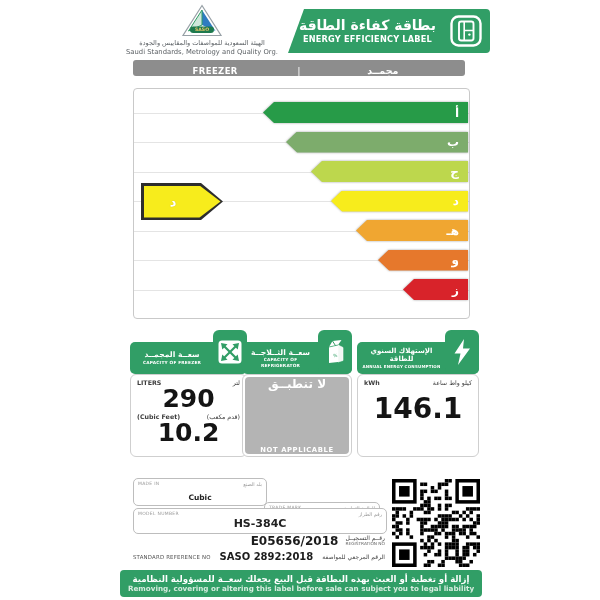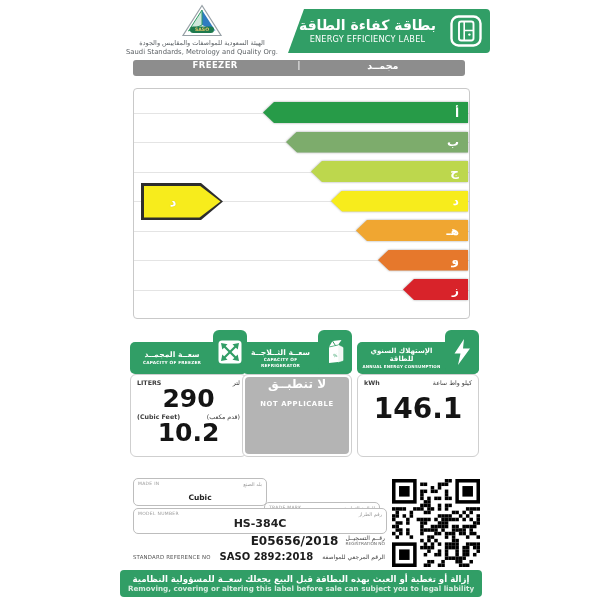--- a/index.html
+++ b/index.html
@@ -9,26 +9,26 @@
 
   
   .org-block{left:112px;top:4px;width:180px;text-align:center;}
   .org-ar{font-size:6.5px;color:#5a5f63;margin-top:1px;direction:rtl;}
   .org-en{font-size:6.8px;color:#5a5f63;margin-top:1px;}
   .banner{left:288px;top:9px;width:202px;height:44px;background:#319e66;
           clip-path:polygon(16px 0,100% 0,100% 100%,0 100%);
           display:flex;align-items:center;justify-content:flex-end;border-radius:0 4px 4px 0;}
   .banner-text{text-align:center;color:#fff;margin-right:6px;}
   .banner-title-ar{font-size:14px;font-weight:bold;direction:rtl;line-height:1.1;}
-  .banner-title-en{font-size:8.2px;font-weight:normal;letter-spacing:.2px;}
+  .banner-title-en{font-size:8.2px;font-weight:bold;letter-spacing:.2px;}
   .fridge-box{width:32px;height:32px;margin:0 8px 0 8px;flex:0 0 auto;}
 
   
   .product-bar{left:133px;top:60px;width:332px;height:16px;background:#8d8d8d;border-radius:3px;
-               display:flex;align-items:flex-start;color:#fff;font-weight:bold;}
+               display:flex;align-items:flex-end;color:#fff;font-weight:bold;}
   .product-bar .half{flex:1;text-align:center;}
   .product-en{font-size:8.5px;letter-spacing:.4px;}
   .product-div{font-size:9px;color:#e8e8e8;}
   .product-ar{font-size:9.5px;direction:rtl;}
 
   
   .chart{left:133px;top:88px;width:335px;height:229px;background:#fff;border:1.5px solid #c9c9c9;
          border-radius:4px;overflow:hidden;}
   .gridline{position:absolute;left:0;right:0;height:1px;background:#e4e4e4;}
   .rbar{position:absolute;right:1px;height:21px;filter:drop-shadow(0 0 1px rgba(90,90,90,.55));}
@@ -52,21 +52,21 @@
   .panel-title-en{font-size:4.3px;font-weight:bold;letter-spacing:.2px;line-height:1.3;}
   .panel-tab{position:absolute;right:0;top:0;width:34px;height:44px;background:#319e66;border-radius:6px;
              display:flex;align-items:center;justify-content:center;}
   .panel-body{position:absolute;left:0;right:0;top:44px;bottom:0;background:#fff;border:1.5px solid #cfcfcf;
               border-radius:6px;}
   .unit-row{display:flex;justify-content:space-between;align-items:baseline;padding:4px 6px 0 6px;}
   .unit-en{font-size:6.3px;font-weight:bold;color:#3c3c3c;}
   .unit-ar{font-size:6.3px;color:#3c3c3c;direction:rtl;}
   .big-value{text-align:center;font-weight:bold;color:#141414;font-size:25px;line-height:1.02;}
   .na-fill{position:absolute;left:2px;right:2px;top:2px;bottom:2px;background:#b4b4b4;border-radius:4px;
-           display:flex;flex-direction:column;align-items:center;justify-content:flex-start;gap:9px;color:#fff;}
+           display:flex;flex-direction:column;align-items:center;justify-content:space-between;gap:9px;color:#fff;}
   .na-ar{font-size:12px;font-weight:bold;direction:rtl;letter-spacing:1px;}
   .na-en{font-size:6.8px;font-weight:bold;letter-spacing:.6px;}
   .energy-value{font-size:28px;margin-top:9px;}
 
   
   .fieldbox{border:1.5px solid #bdbdbd;border-radius:5px;background:#fff;}
   .fieldbox .lab-en{position:absolute;top:2px;left:4px;font-size:4.5px;color:#9a9a9a;letter-spacing:.3px;}
   .fieldbox .lab-ar{position:absolute;top:2px;right:4px;font-size:5px;color:#9a9a9a;direction:rtl;}
   .fieldbox .val{position:absolute;left:0;right:0;bottom:3px;text-align:center;font-weight:bold;color:#222;}
   .val-small{font-size:7.5px;}

